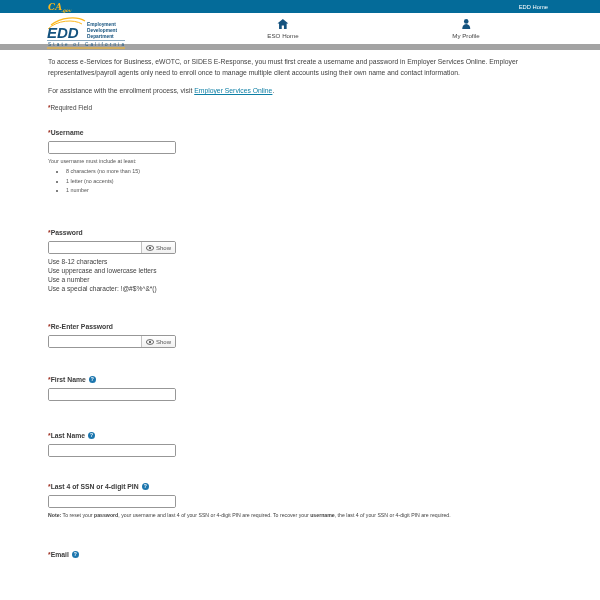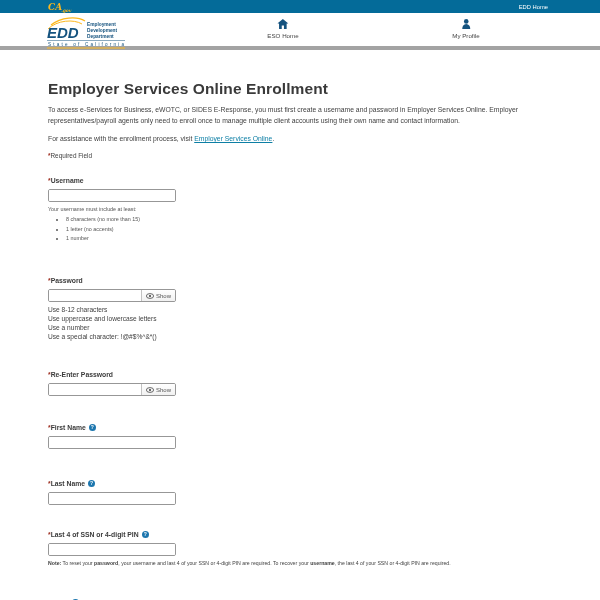--- a/index.html
+++ b/index.html
@@ -9,21 +9,21 @@
   
   .topbar { height:13px; background:#046B99; display:flex; align-items:center;
     justify-content:space-between; padding:0 52px 0 48px; }
   .ca-logo { color:#FDB81E; font-family:"DejaVu Serif", serif; font-style:italic;
     font-weight:bold; font-size:9px; line-height:1; position:relative; top:1px; cursor:pointer; }
   .ca-logo .gov { font-size:4.5px; font-style:italic; position:relative; top:2px; left:-1px; }
   .topbar-link { color:#fff; font-size:5.8px; cursor:pointer; }
 
   
   .header { height:37px; background:#fff; position:relative;
-    border-bottom:4px solid #a3a3a3; }
+    border-bottom:6px solid #a3a3a3; }
   .edd-logo { position:absolute; left:45px; top:3px; cursor:pointer; }
   .nav-item { position:absolute; top:6px; text-align:center; font-size:6.2px;
     color:#444; cursor:pointer; }
   .nav-item svg { display:block; margin:0 auto 3px; }
   .nav-eso { left:283px; transform:translateX(-50%); }
   .nav-profile { left:466px; transform:translateX(-50%); }
 
   
   main { padding:0 48px; }
   h1 { font-size:15.5px; font-weight:600; color:#3a3a3a; margin-top:30px; letter-spacing:.1px; }
@@ -95,21 +95,20 @@
   <div class="nav-item nav-profile">
     <svg width="10" height="10" viewBox="0 0 10 10">
       <circle cx="5" cy="2.4" r="2.3" fill="#15537F"></circle>
       <path d="M5 5 C 2.4 5, 1 7.2, 1 10 L9 10 C 9 7.2, 7.6 5, 5 5 Z" fill="#15537F"></path>
     </svg>
     <span>My Profile</span>
   </div>
 </div>
 
 <main>
-  <h1>Employer Services Online Enrollment</h1>
 
   <p class="intro">To access e-Services for Business, eWOTC, or SIDES E-Response, you must first create a username and password in Employer Services Online. Employer representatives/payroll agents only need to enroll once to manage multiple client accounts using their own name and contact information.</p>
 
   <p class="assist"><span>For assistance with the enrollment process, visit </span><span class="link">Employer Services Online</span><span>.</span></p>
 
   <p class="required-note"><span class="star">*</span><span>Required Field</span></p>
 
   <div class="field">
     <label><span class="star">*</span><span>Username</span></label>
     <div class="input-wrap">

